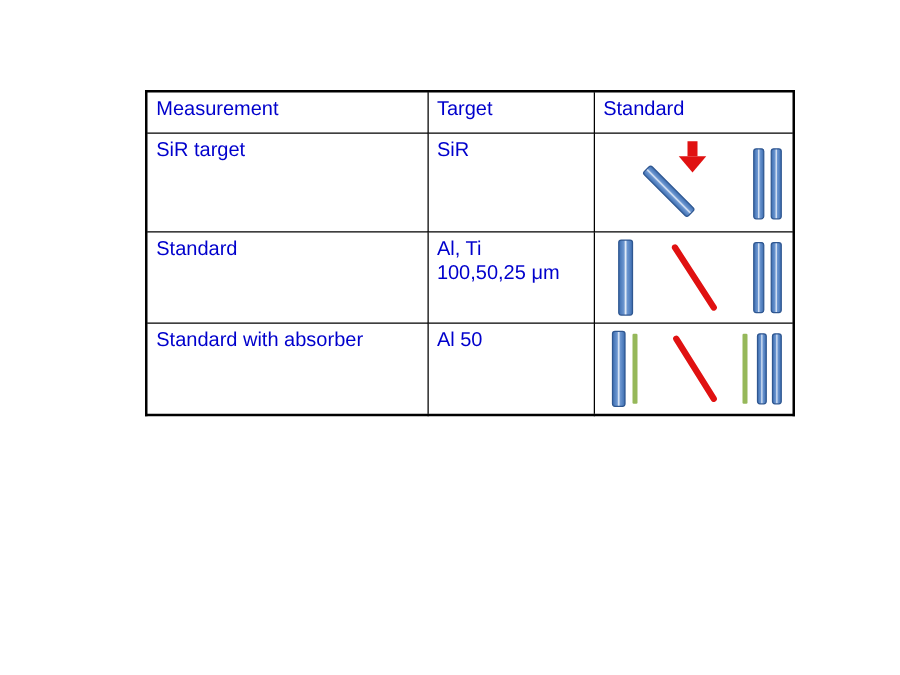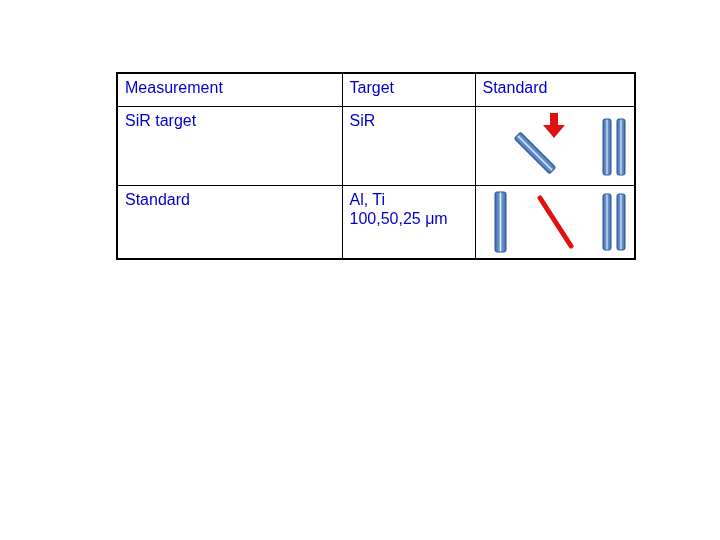--- a/index.html
+++ b/index.html
@@ -95,17 +95,31 @@
         <td class="c-geom">
           <svg class="geo" width="156" height="64" viewBox="0 0 156 64">
             <rect x="12" y="2" width="11" height="60" rx="2" fill="url(#barGrad)" stroke="#2F5791" stroke-width="1"></rect>
             <line x1="57" y1="8" x2="88" y2="56" stroke-width="5" stroke-linecap="round" stroke="#E01111"></line>
             <rect x="120" y="4" width="8" height="56" rx="2" fill="url(#barGrad)" stroke="#2F5791" stroke-width="1"></rect>
             <rect x="134" y="4" width="8" height="56" rx="2" fill="url(#barGrad)" stroke="#2F5791" stroke-width="1"></rect>
           </svg>
         </td>
       </tr>
 
+      <tr class="r-std">
+        <td class="c-meas">Standard with absorber</td>
+        <td class="c-target">Al 50</td>
+        <td class="c-geom">
+          <svg class="geo" width="156" height="64" viewBox="0 0 156 64">
+            <rect x="7" y="2" width="10" height="60" rx="2" fill="url(#barGrad)" stroke="#2F5791" stroke-width="1"></rect>
+            <rect x="23" y="4" width="4" height="56" rx="1" fill="#96B85A"></rect>
+            <line x1="58" y1="8" x2="88" y2="56" stroke-width="5" stroke-linecap="round" stroke="#E01111"></line>
+            <rect x="111" y="4" width="4" height="56" rx="1" fill="#96B85A"></rect>
+            <rect x="123" y="4" width="7" height="56" rx="2" fill="url(#barGrad)" stroke="#2F5791" stroke-width="1"></rect>
+            <rect x="135" y="4" width="7" height="56" rx="2" fill="url(#barGrad)" stroke="#2F5791" stroke-width="1"></rect>
+          </svg>
+        </td>
+      </tr>
 
 
     </tbody>
   </table>
 </div>
 
 </body></html>

